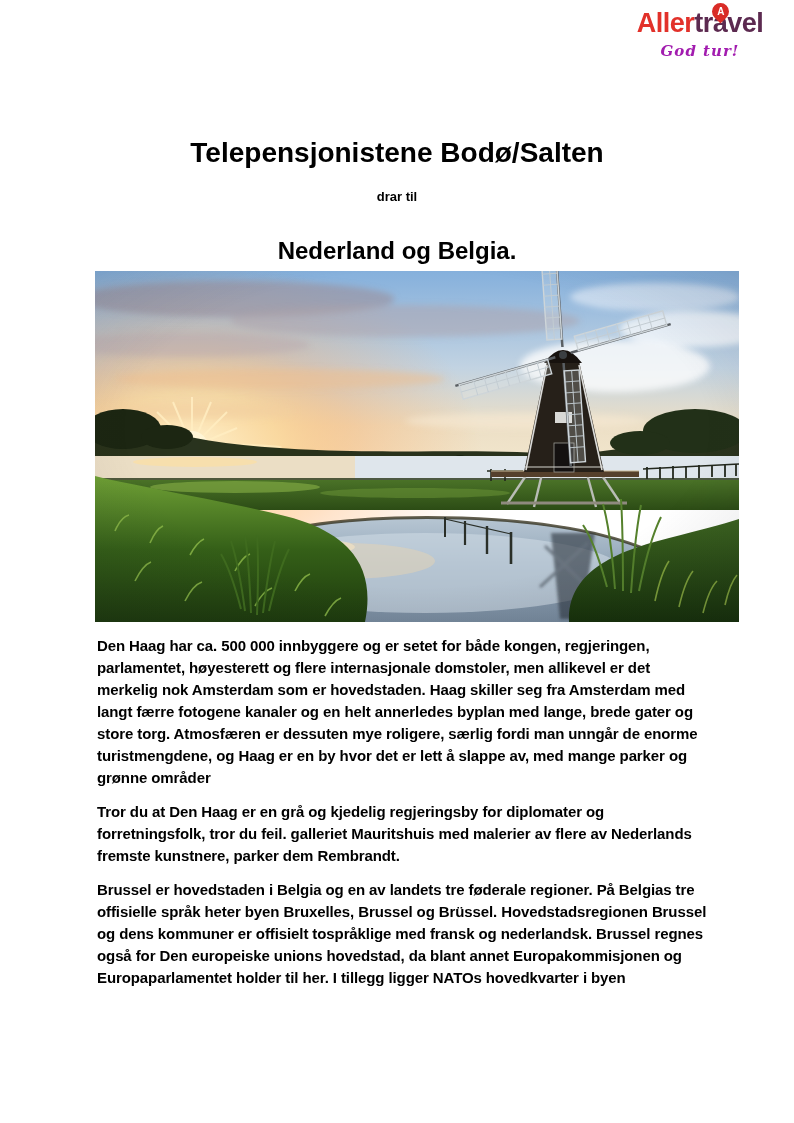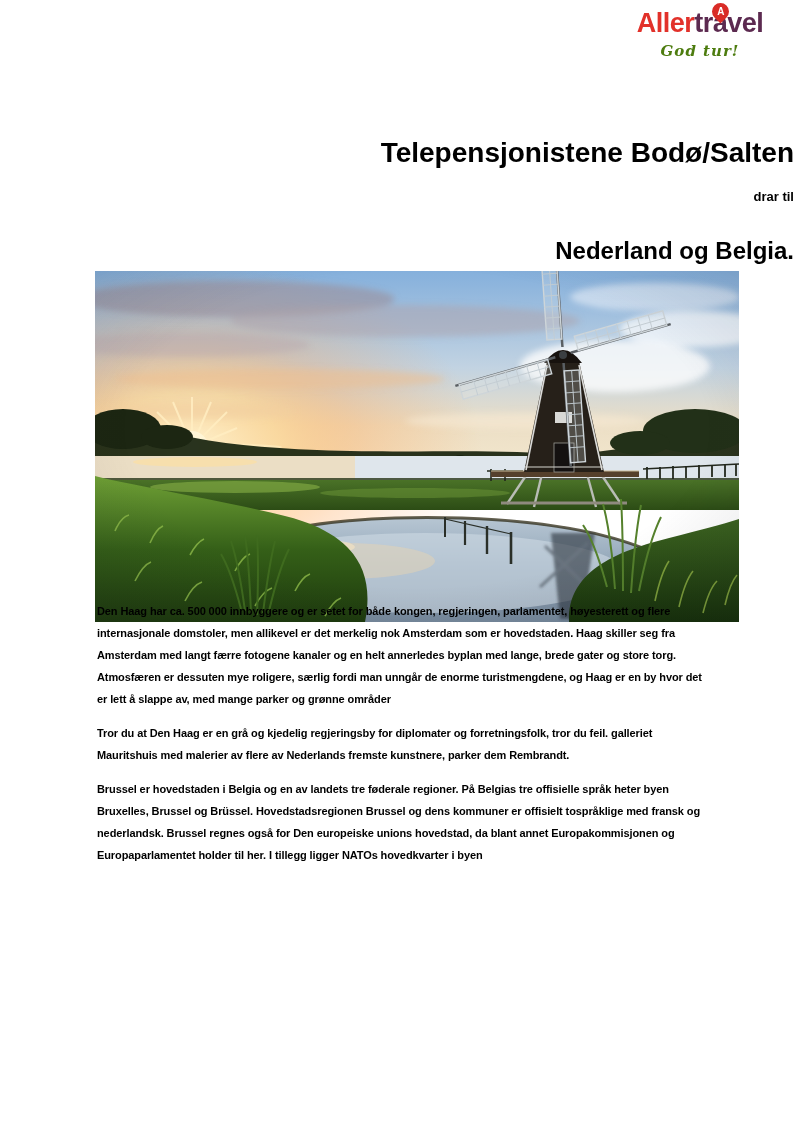--- a/index.html
+++ b/index.html
@@ -13,34 +13,34 @@
     position:absolute; top:1px; right:49px; width:17px; height:17px;
     background:#d92c27; border-radius:50% 50% 50% 0; transform:rotate(-45deg);
     display:flex; align-items:center; justify-content:center;
   }
   .logo-pin span { transform:rotate(45deg); color:#ffffff; font-size:10px; font-weight:bold; line-height:1; }
   .logo-brand { margin-top:8px; font-size:27px; font-weight:bold; letter-spacing:-0.5px; line-height:1; white-space:nowrap; }
   .logo-aller  { color:#e2312a; }
   .logo-travel { color:#5c2a50; }
   .logo-tagline {
     margin-top:5px; font-family:"DejaVu Serif", serif; font-style:italic; font-weight:bold;
-    font-size:15px; color:#4d7c0f; letter-spacing:1px;
-  }
-  
-  .title { position:absolute; left:0; width:100%; text-align:right; font-weight:bold; color:#000; margin:0; line-height:1.1; }
+    font-size:15px; color:#a21caf; letter-spacing:1px;
+  }
+  
+  .title { position:absolute; left:0; width:100%; text-align:center; font-weight:bold; color:#000; margin:0; line-height:1.1; }
   .title-1 { top:138px; font-size:28px; }
   .title-2 { top:190px; font-size:13px; }
   .title-3 { top:238px; font-size:24px; }
   
   .photo { position:absolute; left:95px; top:271px; width:644px; height:351px; margin:0; }
   .photo svg { display:block; }
   
   .bodytext {
-    position:absolute; left:97px; top:600px; width:613px;
-    font-size:11px; font-weight:bold; line-height:22px; color:#000; letter-spacing:-0.1px;
+    position:absolute; left:97px; top:635px; width:613px;
+    font-size:15px; font-weight:bold; line-height:22px; color:#000; letter-spacing:-0.1px;
   }
   .bodytext p { margin:0 0 12px 0; white-space:pre-line; }
 </style>
 </head>
 <body>
 
 <div class="page">
 
   <div class="logo">
     <div class="logo-pin">

